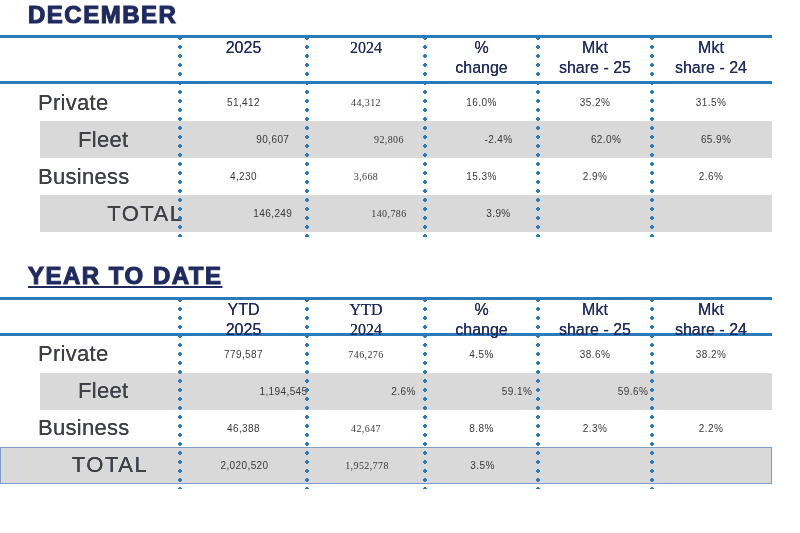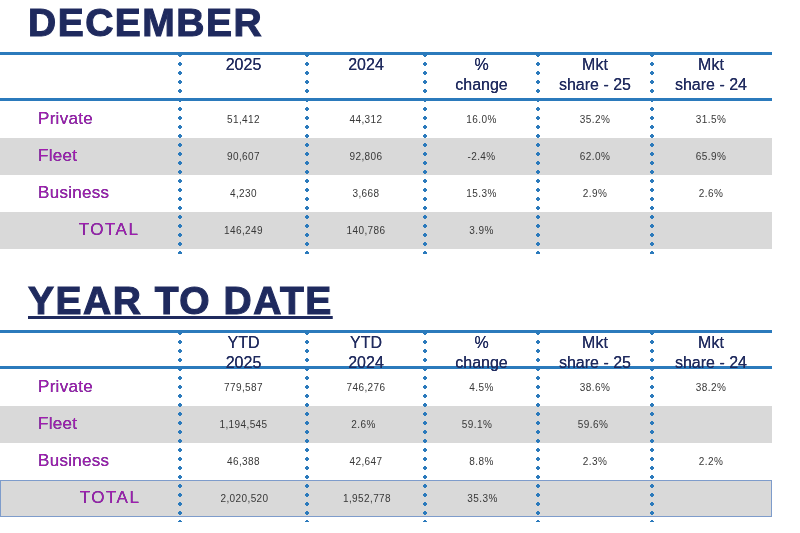--- a/index.html
+++ b/index.html
@@ -4,21 +4,21 @@
 <style>
   * { margin:0; padding:0; box-sizing:border-box; }
   html,body { background:#ffffff; }
   body {
     width:800px; height:533px; overflow:hidden;
     font-family:"Liberation Sans", sans-serif;
     padding-top:2px;
   }
   .section-title {
     color:#1f2a5e;
-    font-size:39px;
+    font-size:24px;
     font-weight:bold;
     letter-spacing:1.5px;
     margin-left:28px;
     -webkit-text-stroke:1.1px #1f2a5e;
     line-height:1.1;
     white-space:nowrap;
   }
   .title-dec { margin-top:0; }
   .title-ytd { margin-top:31px;text-decoration:underline; }
   .tbl {
@@ -35,31 +35,31 @@
   .hrow.two-line { height:36px; }
   .hcell {
     color:#1f2a5e;
     font-size:16px;
     line-height:1.25;
     text-align:center;
     white-space:pre-line;
     text-shadow:0 0 .5px #1f2a5e;
   }
   .row { display:flex; align-items:center; height:37px; }
-  .row.gray { background:#d9d9d9; }
+  .row.gray { background:#d9d9d9;margin-left:40px; }
   .row.total-bordered { border:1px solid #7e9ccb; background:#d9d9d9; }
   .cell { font-size:10px; color:#383838; text-align:center; letter-spacing:.4px; }
   .c0 { width:180px; text-align:left; padding-left:38px; }
   .c1 { width:127px; }
-  .c2 { width:118px; }
+  .c2 { width:118px;font-family:Liberation Serif, serif; }
   .c3 { width:113px; }
   .c4 { width:114px; }
   .c5 { width:118px; }
   .row-label {
-    color:#a21caf; font-size:17px; letter-spacing:.3px;
+    color:#404040; font-size:22px; letter-spacing:.3px;
     text-shadow:0 0 .5px #1f2a5e;
   }
   .total-label { letter-spacing:1.5px;text-align:center; }
   .seps { position:absolute; top:-2px; bottom:-5px; left:0; right:0; pointer-events:none; }
   .sep {
     position:absolute; top:0; bottom:0; width:4px;
     background-image:radial-gradient(circle at 2px 2.1px, #2b7abc 1.7px, rgba(43,122,188,0) 2px);
     background-size:4px 9px;
     background-repeat:repeat-y;
   }
@@ -174,21 +174,21 @@
       <div class="cell c2">42,647</div>
       <div class="cell c3">8.8%</div>
       <div class="cell c4">2.3%</div>
       <div class="cell c5">2.2%</div>
     </div>
 
     <div class="row total-bordered">
       <div class="cell c0 row-label total-label">TOTAL</div>
       <div class="cell c1">2,020,520</div>
       <div class="cell c2">1,952,778</div>
-      <div class="cell c3">35.3%</div>
+      <div class="cell c3">3.5%</div>
       <div class="cell c4"></div>
       <div class="cell c5"></div>
     </div>
 
     <div class="seps">
       <div class="sep s1"></div>
       <div class="sep s2"></div>
       <div class="sep s3"></div>
       <div class="sep s4"></div>
       <div class="sep s5"></div>

